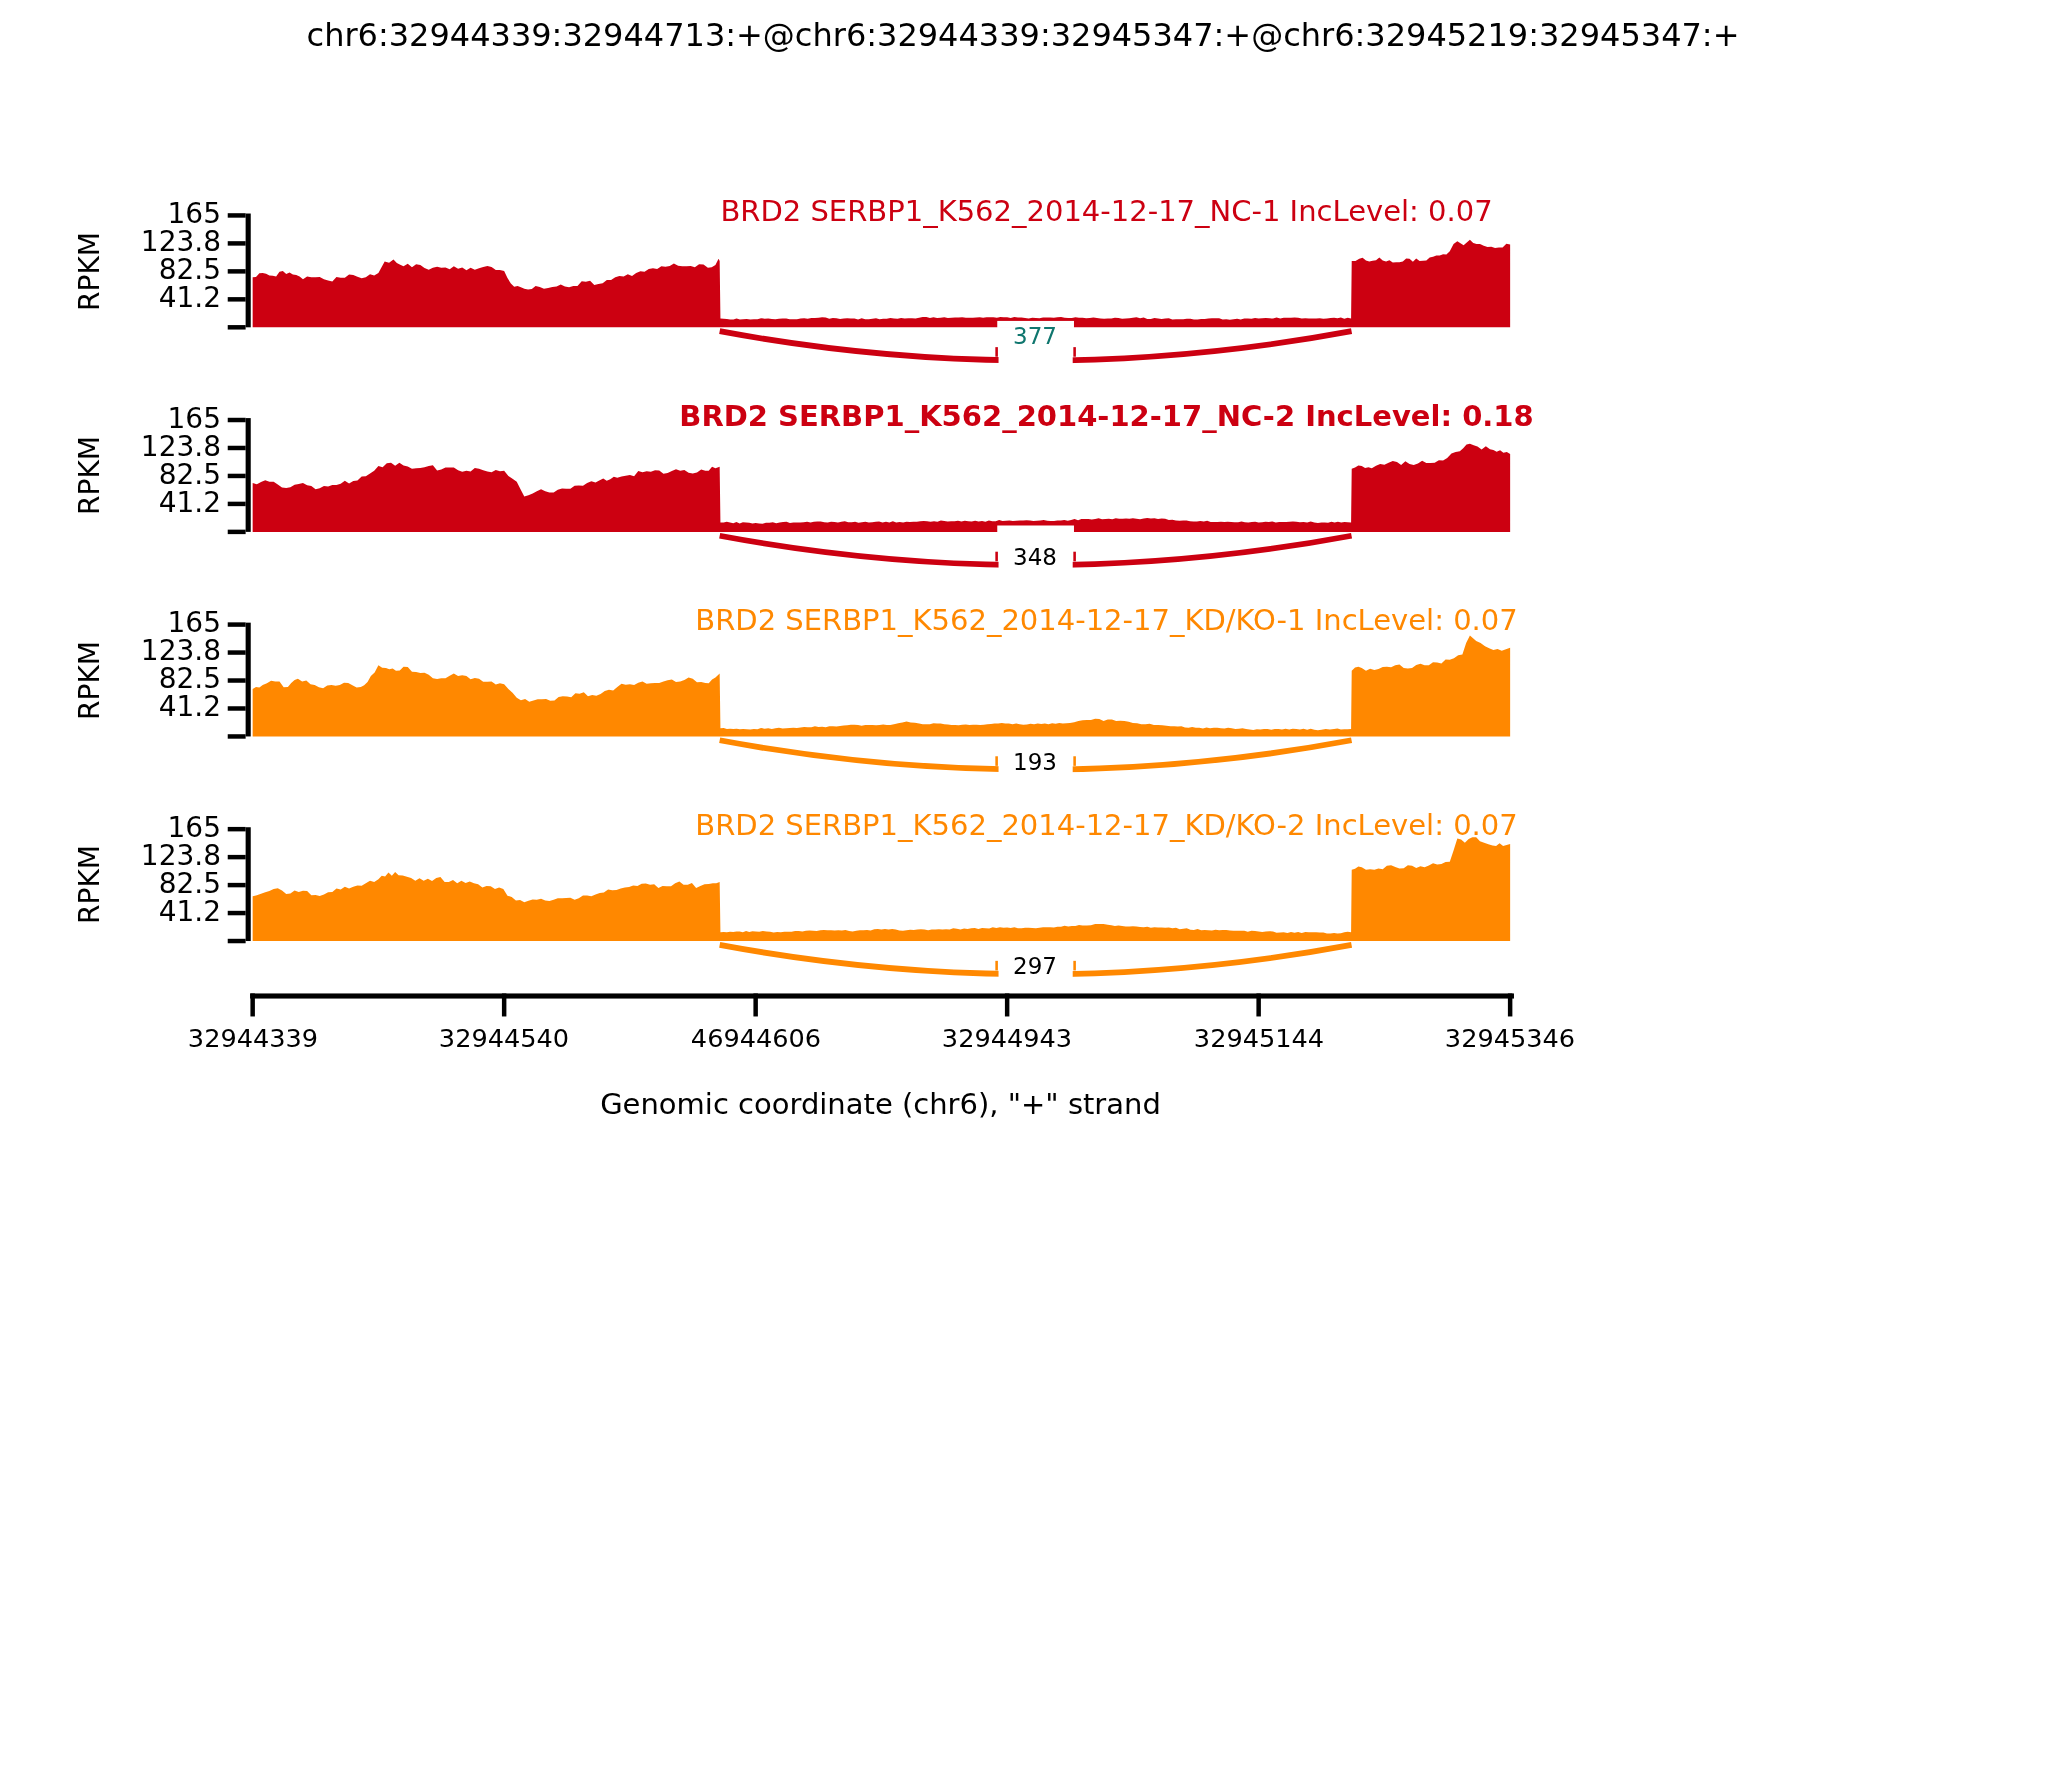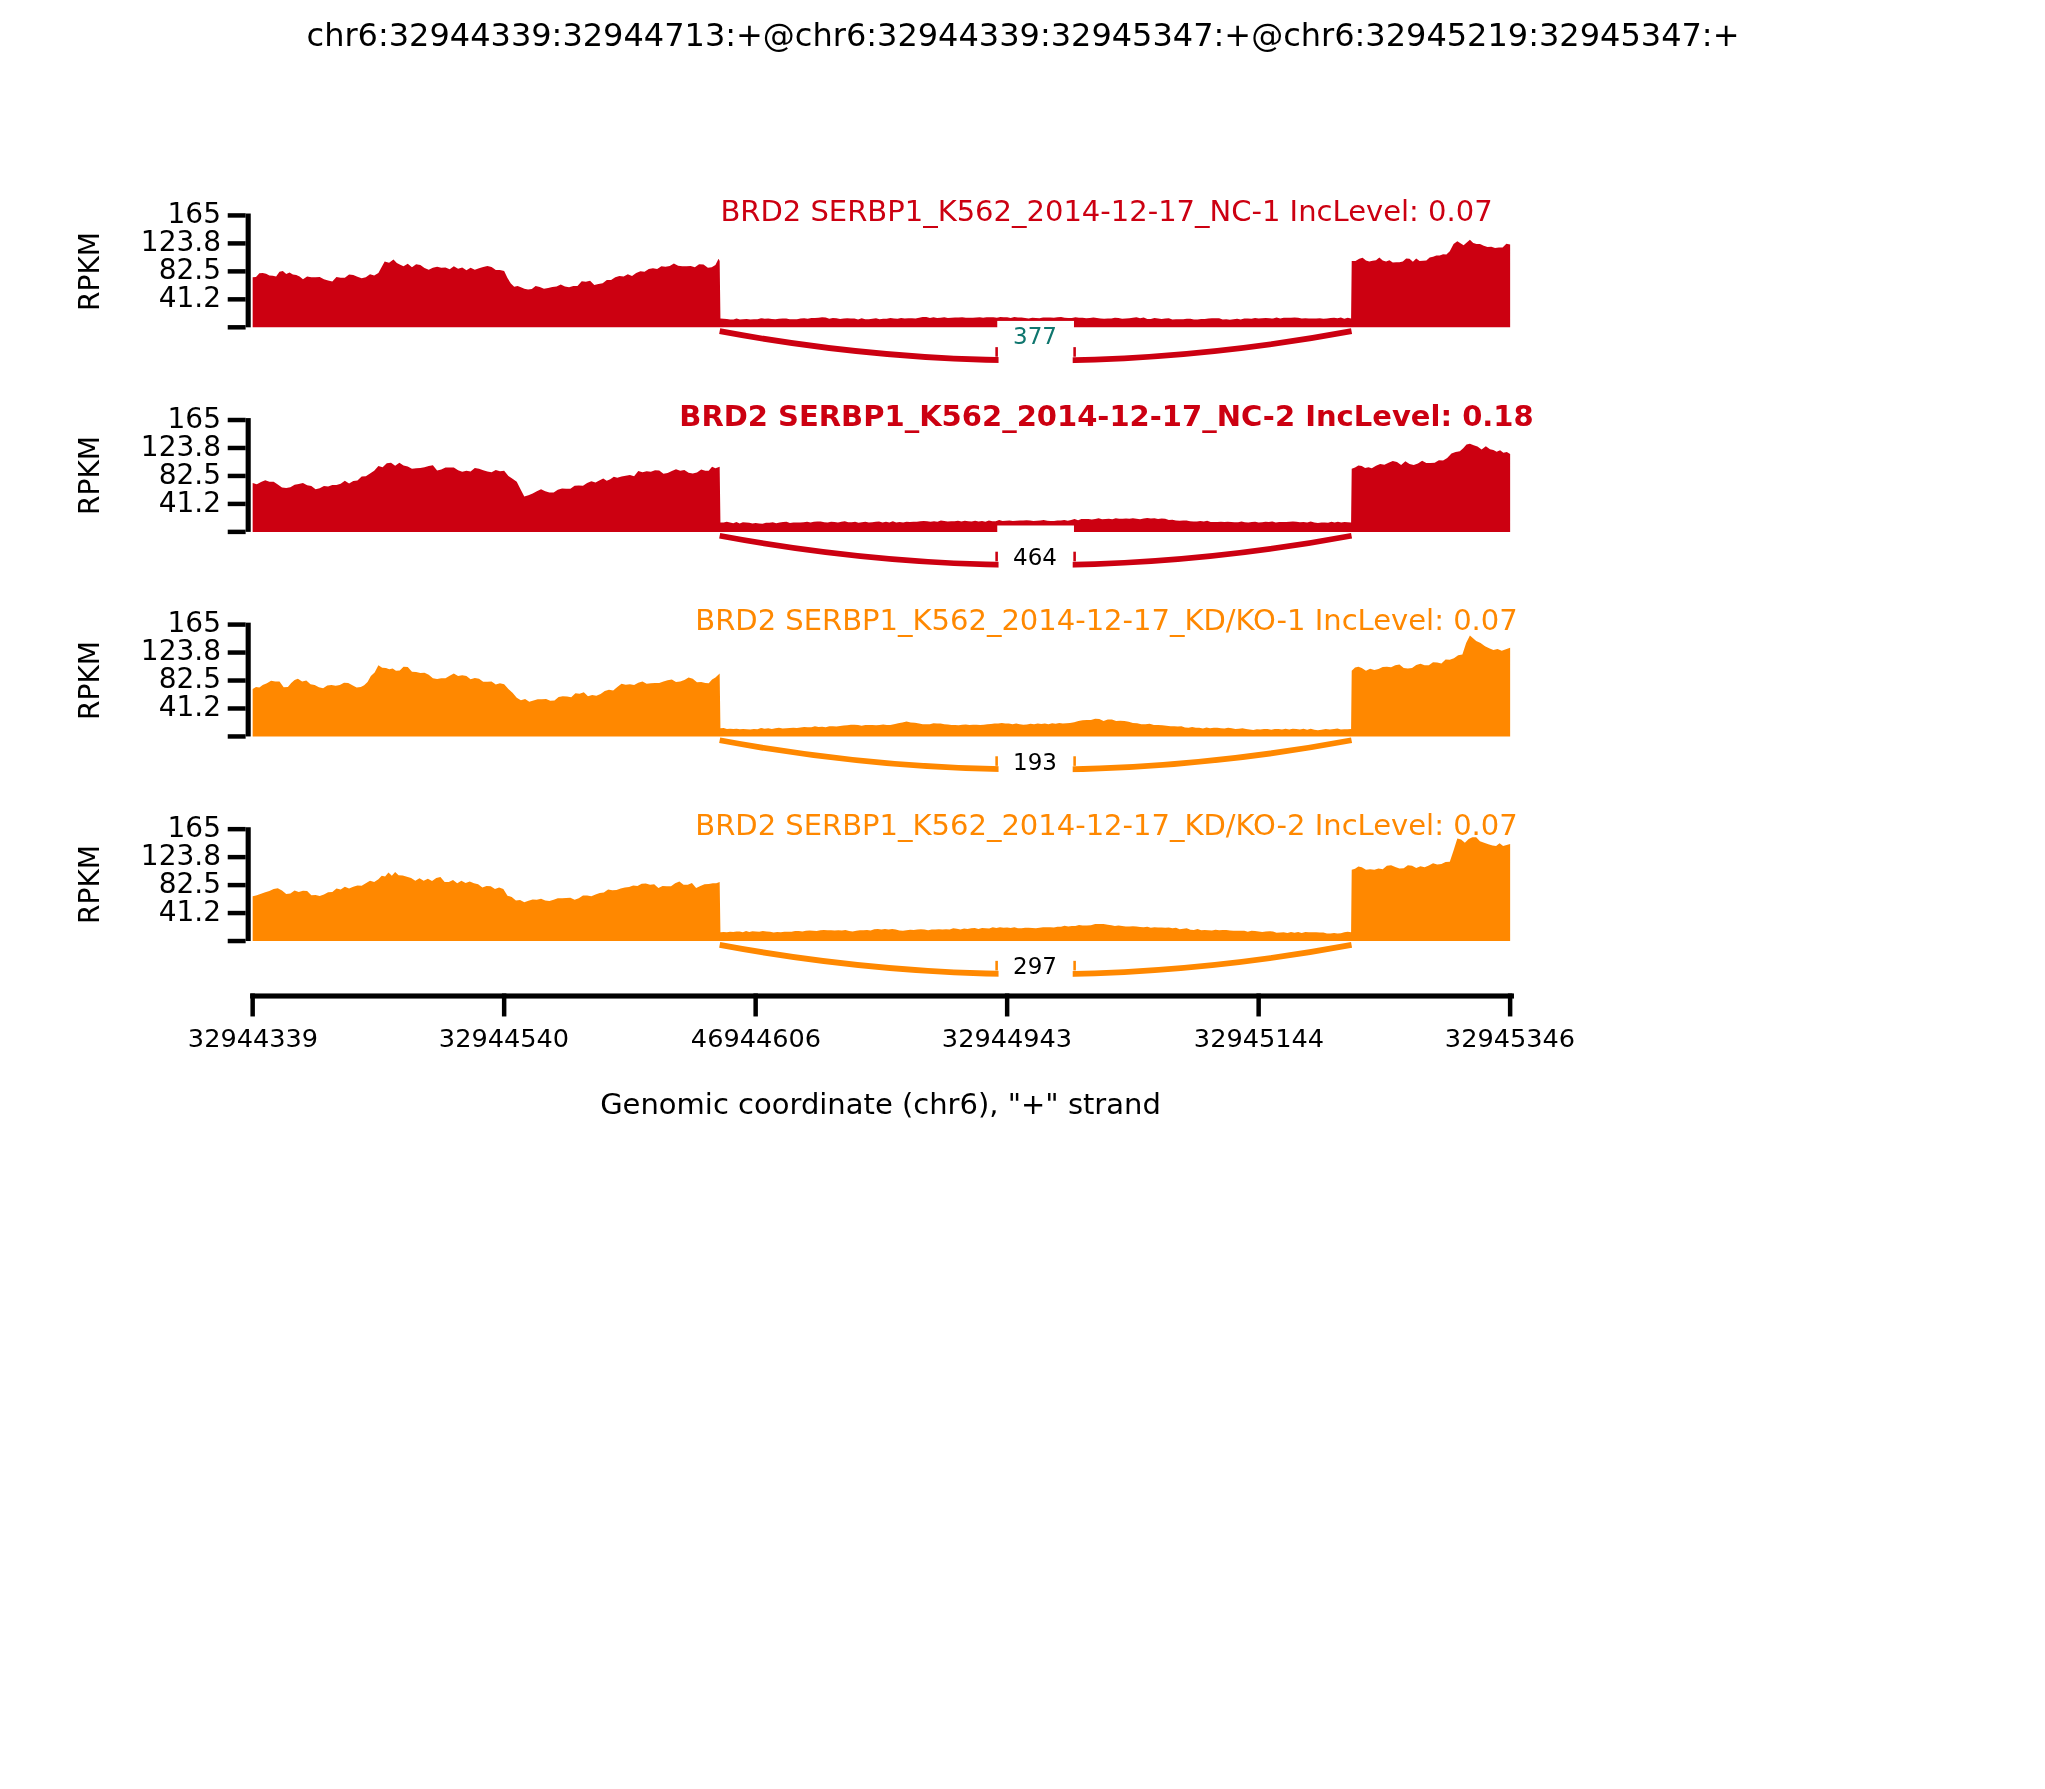--- a/index.html
+++ b/index.html
@@ -113,21 +113,21 @@
       <div class="lbl right" style="left: 83px; top: 254px; width: 138px; font-size: 28px;">82.5</div>
       <div class="lbl right" style="left: 83px; top: 282px; width: 138px; font-size: 28px;">41.2</div>
       <div class="lbl rot" style="left: 21px; top: 254px; width: 141px; height: 35px; font-size: 28px;">RPKM</div>
       <div class="lbl center" style="left: 971px; top: 323px; width: 128px; font-size: 23px; color: #0f766e;">377</div>
       <div class="lbl center" style="left: 531px; top: 400px; width: 1151px; font-size: 29px; color: rgb(204, 0, 17); font-weight: bold;">BRD2 SERBP1_K562_2014-12-17_NC-2 IncLevel: 0.18</div>
       <div class="lbl right" style="left: 83px; top: 403px; width: 138px; font-size: 28px;">165</div>
       <div class="lbl right" style="left: 83px; top: 431px; width: 138px; font-size: 28px;">123.8</div>
       <div class="lbl right" style="left: 83px; top: 459px; width: 138px; font-size: 28px;">82.5</div>
       <div class="lbl right" style="left: 83px; top: 487px; width: 138px; font-size: 28px;">41.2</div>
       <div class="lbl rot" style="left: 21px; top: 458px; width: 141px; height: 35px; font-size: 28px;">RPKM</div>
-      <div class="lbl center" style="left: 971px; top: 544px; width: 128px; font-size: 23px; color: rgb(0, 0, 0);">464</div>
+      <div class="lbl center" style="left: 971px; top: 544px; width: 128px; font-size: 23px; color: rgb(0, 0, 0);">348</div>
       <div class="lbl center" style="left: 531px; top: 604px; width: 1151px; font-size: 29px; color: rgb(255, 136, 0);">BRD2 SERBP1_K562_2014-12-17_KD/KO-1 IncLevel: 0.07</div>
       <div class="lbl right" style="left: 83px; top: 607px; width: 138px; font-size: 28px;">165</div>
       <div class="lbl right" style="left: 83px; top: 635px; width: 138px; font-size: 28px;">123.8</div>
       <div class="lbl right" style="left: 83px; top: 663px; width: 138px; font-size: 28px;">82.5</div>
       <div class="lbl right" style="left: 83px; top: 691px; width: 138px; font-size: 28px;">41.2</div>
       <div class="lbl rot" style="left: 21px; top: 663px; width: 141px; height: 35px; font-size: 28px;">RPKM</div>
       <div class="lbl center" style="left: 971px; top: 749px; width: 128px; font-size: 23px; color: rgb(0, 0, 0);">193</div>
       <div class="lbl center" style="left: 531px; top: 809px; width: 1151px; font-size: 29px; color: rgb(255, 136, 0); text-align: center;">BRD2 SERBP1_K562_2014-12-17_KD/KO-2 IncLevel: 0.07</div>
       <div class="lbl right" style="left: 83px; top: 812px; width: 138px; font-size: 28px;">165</div>
       <div class="lbl right" style="left: 83px; top: 840px; width: 138px; font-size: 28px;">123.8</div>

